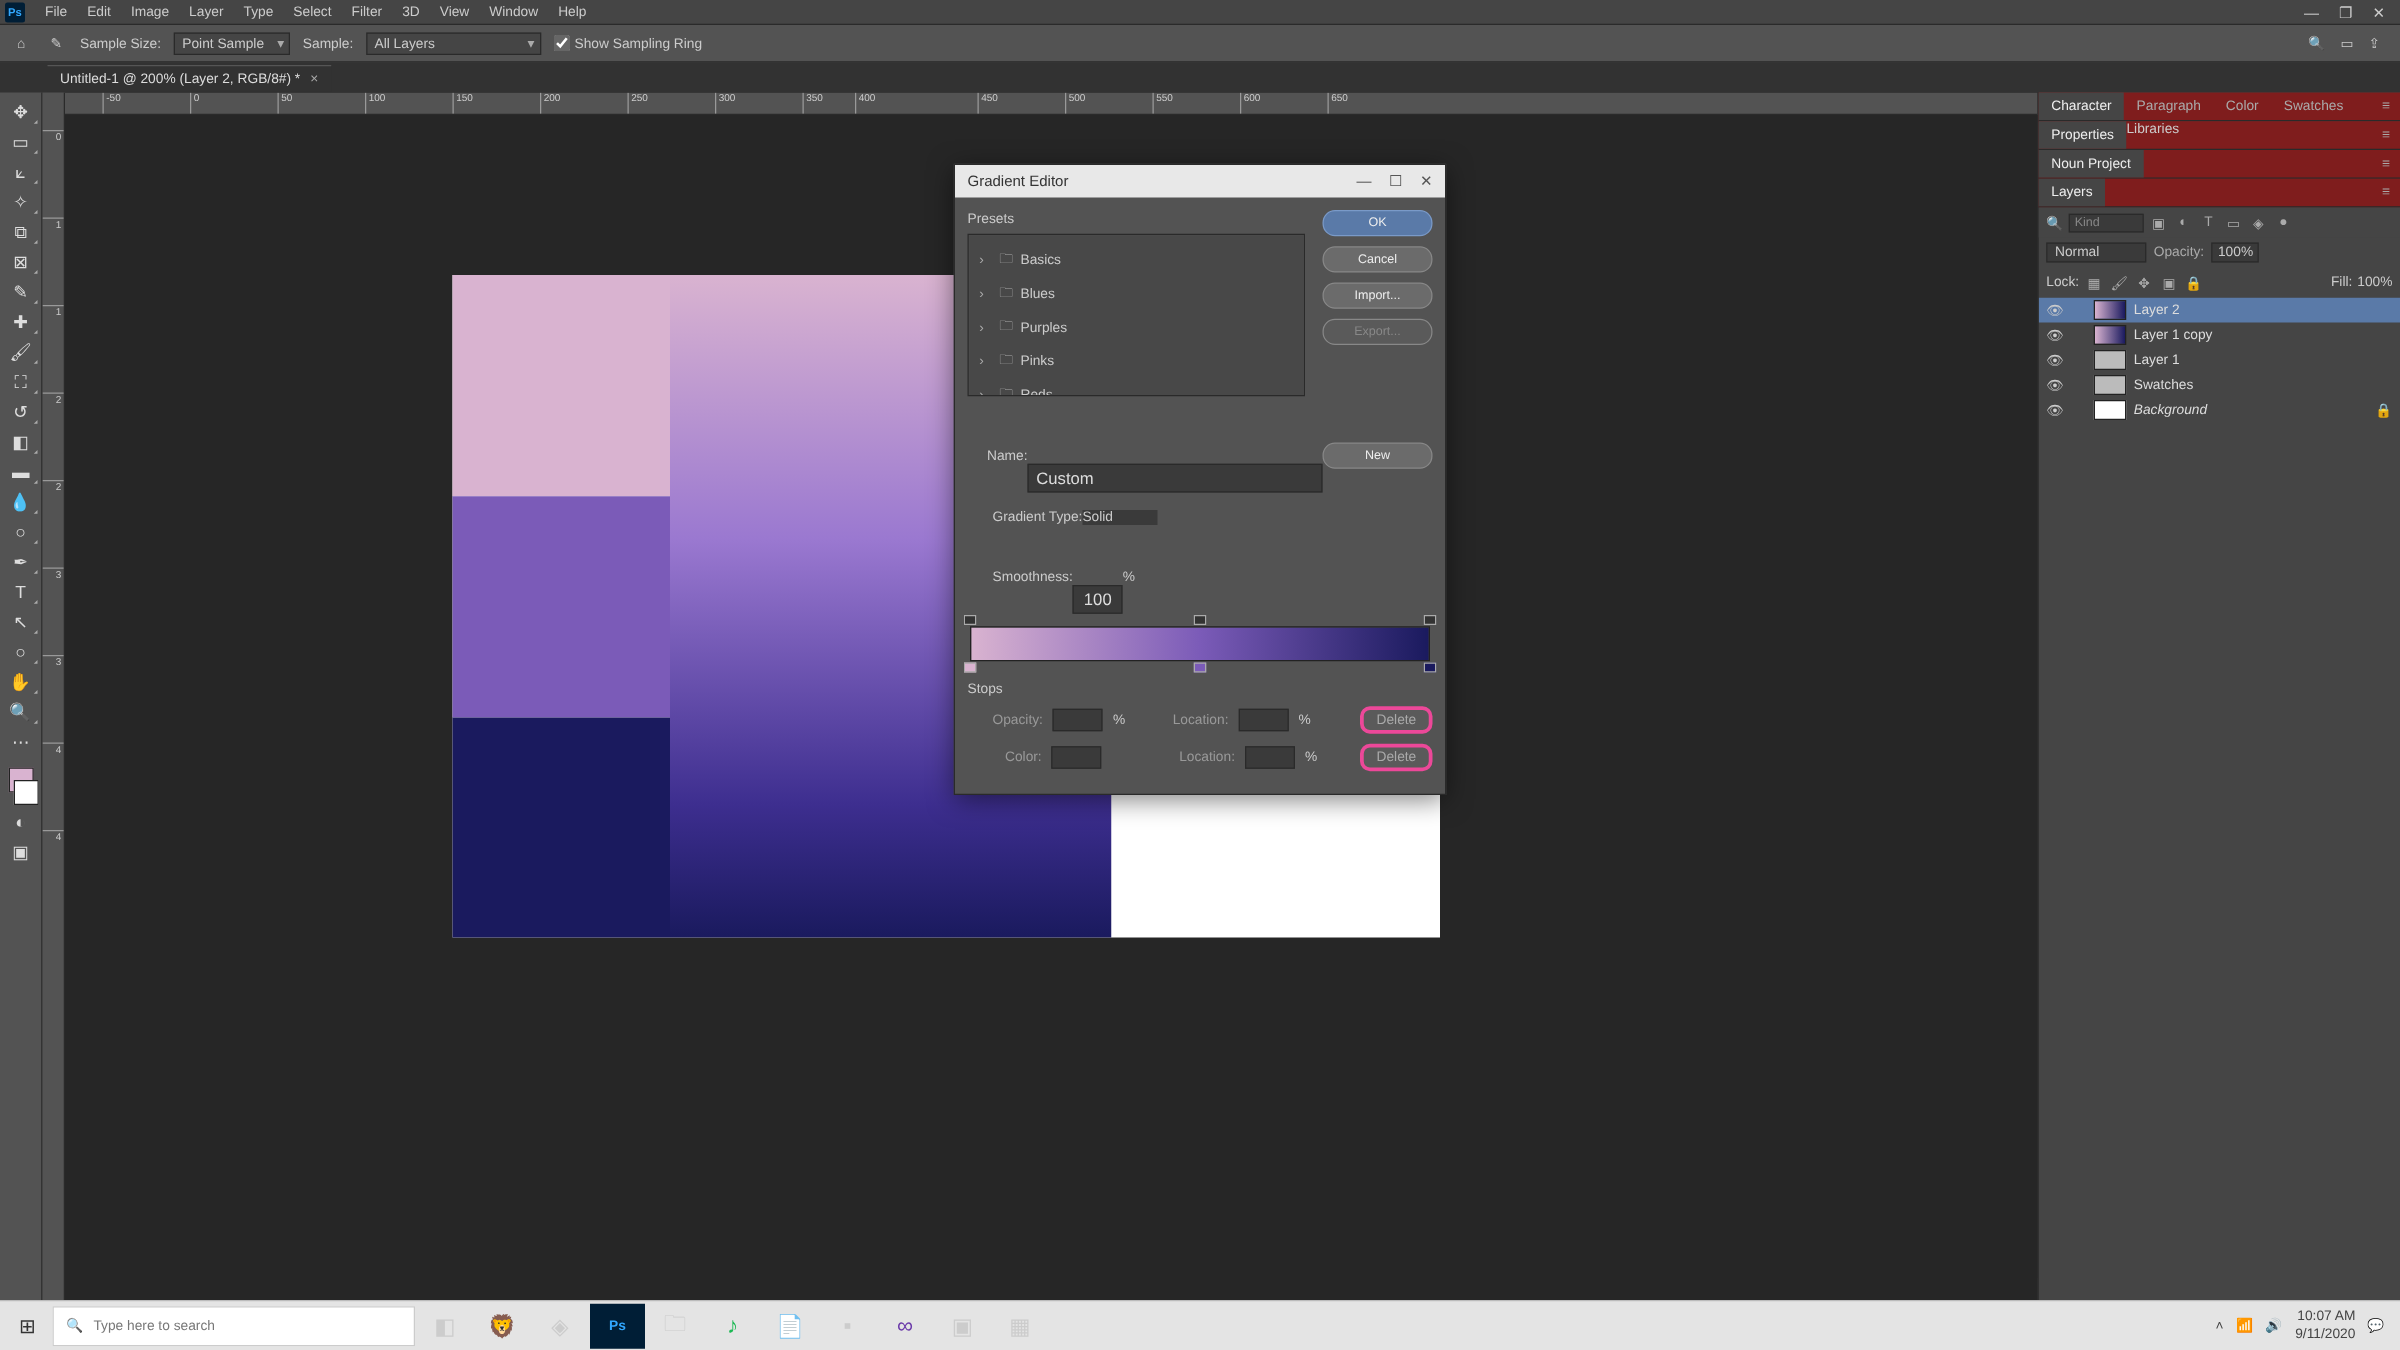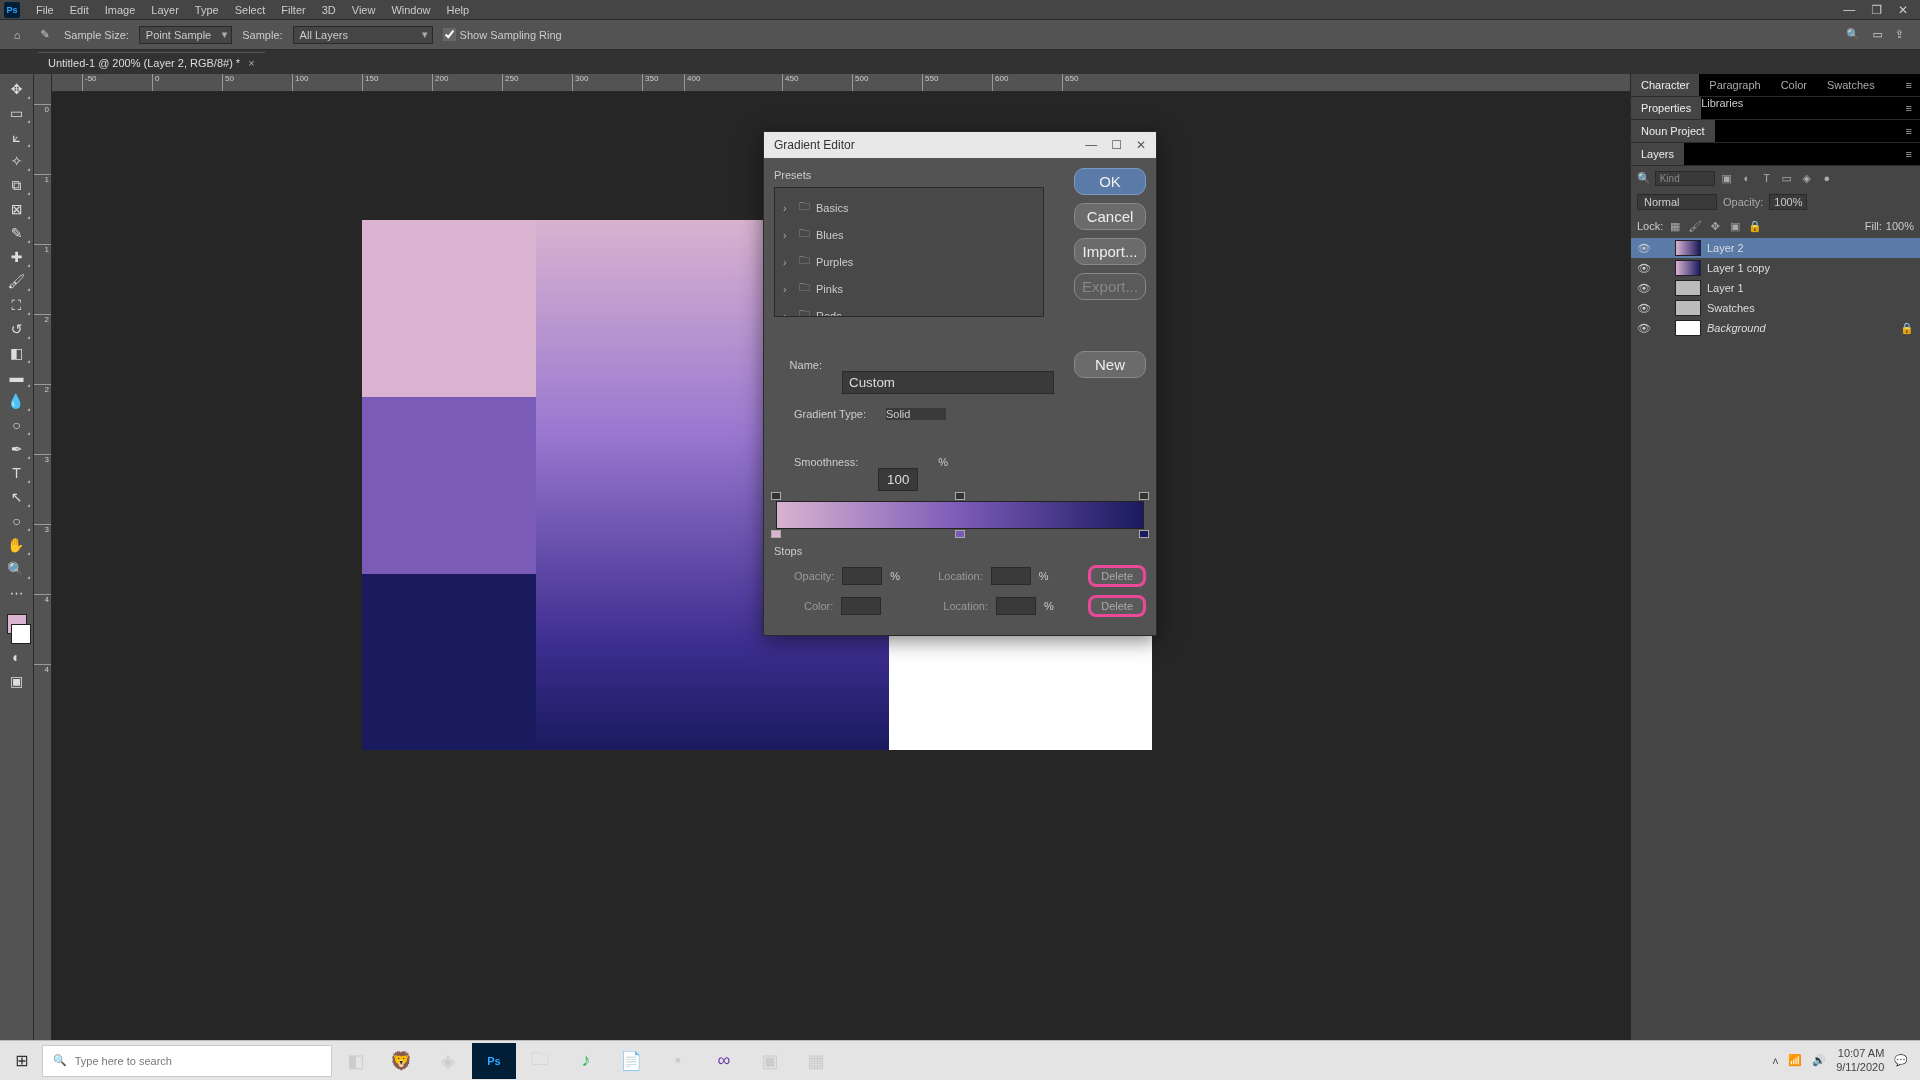--- a/index.html
+++ b/index.html
@@ -46,21 +46,21 @@
 .artboard { position: absolute; left: 310px; top: 128px; width: 790px; height: 530px; background: #fff; }
 .artboard .purple-block1 { position: absolute; left: 0; top: 0; width: 174px; height: 177px; background: #d9b3d0; }
 .artboard .purple-block2 { position: absolute; left: 0; top: 177px; width: 174px; height: 177px; background: #7b5bb8; }
 .artboard .purple-block3 { position: absolute; left: 0; top: 354px; width: 174px; height: 176px; background: #1a1a5e; }
 .artboard .gradient-area { position: absolute; left: 174px; top: 0; width: 353px; height: 530px; background: linear-gradient(180deg, #d9b3d0 0%, #9a78d0 40%, #3d2e8f 80%, #1a1a5e 100%); }
 
 .canvas-status { position: absolute; bottom: 0; left: 0; right: 0; height: 18px; background: #535353; display: flex; align-items: center; gap: 20px; padding: 0 8px; font-size: 10px; color: #ccc; border-top: 1px solid #2a2a2a; }
 
 
 .panels { width: 290px; background: #454545; display: flex; flex-direction: column; border-left: 1px solid #2a2a2a; }
-.panel-tabs { display: flex; background: #000000; border-bottom: 1px solid #2a2a2a; text-align: right; }
+.panel-tabs { display: flex; background: #7f1d1d; border-bottom: 1px solid #2a2a2a; text-align: right; }
 .panel-tabs .ptab { padding: 5px 10px; color: #aaa; cursor: pointer; font-size: 11px; }
 .panel-tabs .ptab.active { background: #454545; color: #eee; }
 .panel-tabs .menu-dots { margin-left: auto; padding: 5px 8px; color: #aaa; cursor: pointer; }
 
 .layers-panel { flex: 1; display: flex; flex-direction: column; }
 .layers-filter { display: flex; align-items: center; padding: 4px 6px; gap: 4px; background: #454545; }
 .layers-filter .kind { background: #3a3a3a; border: 1px solid #2a2a2a; padding: 1px 4px; font-size: 10px; color: #888; width: 60px; }
 .layers-filter .ficon { width: 16px; height: 16px; display: flex; align-items: center; justify-content: center; color: #aaa; }
 .layers-opts { display: flex; align-items: center; padding: 4px 6px; gap: 6px; }
 .layers-opts .blend { background: #3a3a3a; border: 1px solid #2a2a2a; padding: 1px 6px; width: 80px; }
@@ -85,26 +85,26 @@
 .dialog-title { background: #e8e8e8; color: #333; padding: 6px 10px; display: flex; align-items: center; font-size: 12px; }
 .dialog-title .dlg-controls { margin-left: auto; display: flex; gap: 14px; color: #555; }
 .dialog-title .dlg-controls span { cursor: pointer; }
 .dialog-body { padding: 10px; color: #ccc; }
 .presets-hdr { display: flex; align-items: center; justify-content: space-between; margin-bottom: 6px; }
 .presets-hdr .gear { color: #ccc; cursor: pointer; }
 .presets-box { background: #484848; border: 1px solid #2a2a2a; padding: 6px; height: 130px; overflow: auto; }
 .preset-folder { display: flex; align-items: center; gap: 6px; padding: 4px 2px; cursor: pointer; }
 .preset-folder .arrow { color: #aaa; width: 10px; }
 .preset-folder .folder-icon { color: #aaa; }
-.dlg-row { display: flex; align-items: center; gap: 20px; margin-top: 12px; }
+.dlg-row { display: flex; align-items: center; gap: 0; margin-top: 12px; }
 .dlg-row label { color: #ccc; min-width: 48px; text-align: right; }
 .dlg-row input[type=text] { background: #3a3a3a; border: 1px solid #2a2a2a; color: #ddd; padding: 3px 6px; margin-top: 36px; }
 .dlg-row .name-input { flex: 1; }
 .dlg-btns { position: absolute; right: 10px; top: 36px; display: flex; flex-direction: column; gap: 8px; }
-.dlg-btn { background: #6b6b6b; border: 1px solid #888; color: #eee; padding: 4px 0; width: 72px; text-align: center; cursor: pointer; border-radius: 10px; font-size: 15px; }
+.dlg-btn { background: #6b6b6b; border: 1px solid #888; color: #eee; padding: 4px 0; width: 88px; text-align: center; cursor: pointer; border-radius: 10px; font-size: 10px; }
 .dlg-btn.primary { background: #5a7aa8; border-color: #7a9ac8; }
 .dlg-btn.disabled { color: #888; background: #5a5a5a; }
 .dlg-btn.new { position: static; margin-left: auto; }
 .grad-editor { margin-top: 14px; }
 .grad-bar-wrap { position: relative; margin: 10px 2px; }
 .grad-bar { height: 28px; background: linear-gradient(90deg, #d9b3d0 0%, #7b5bb8 50%, #1a1a5e 100%); border: 1px solid #222; }
 .grad-stop-top { position: absolute; top: -9px; width: 10px; height: 8px; background: #333; border: 1px solid #aaa; transform: translateX(-5px); }
 .grad-stop-bot { position: absolute; bottom: -9px; width: 10px; height: 8px; border: 1px solid #aaa; transform: translateX(-5px); }
 .stops-section { margin-top: 16px; }
 .stops-section .hdr { color: #ccc; margin-bottom: 8px; }

